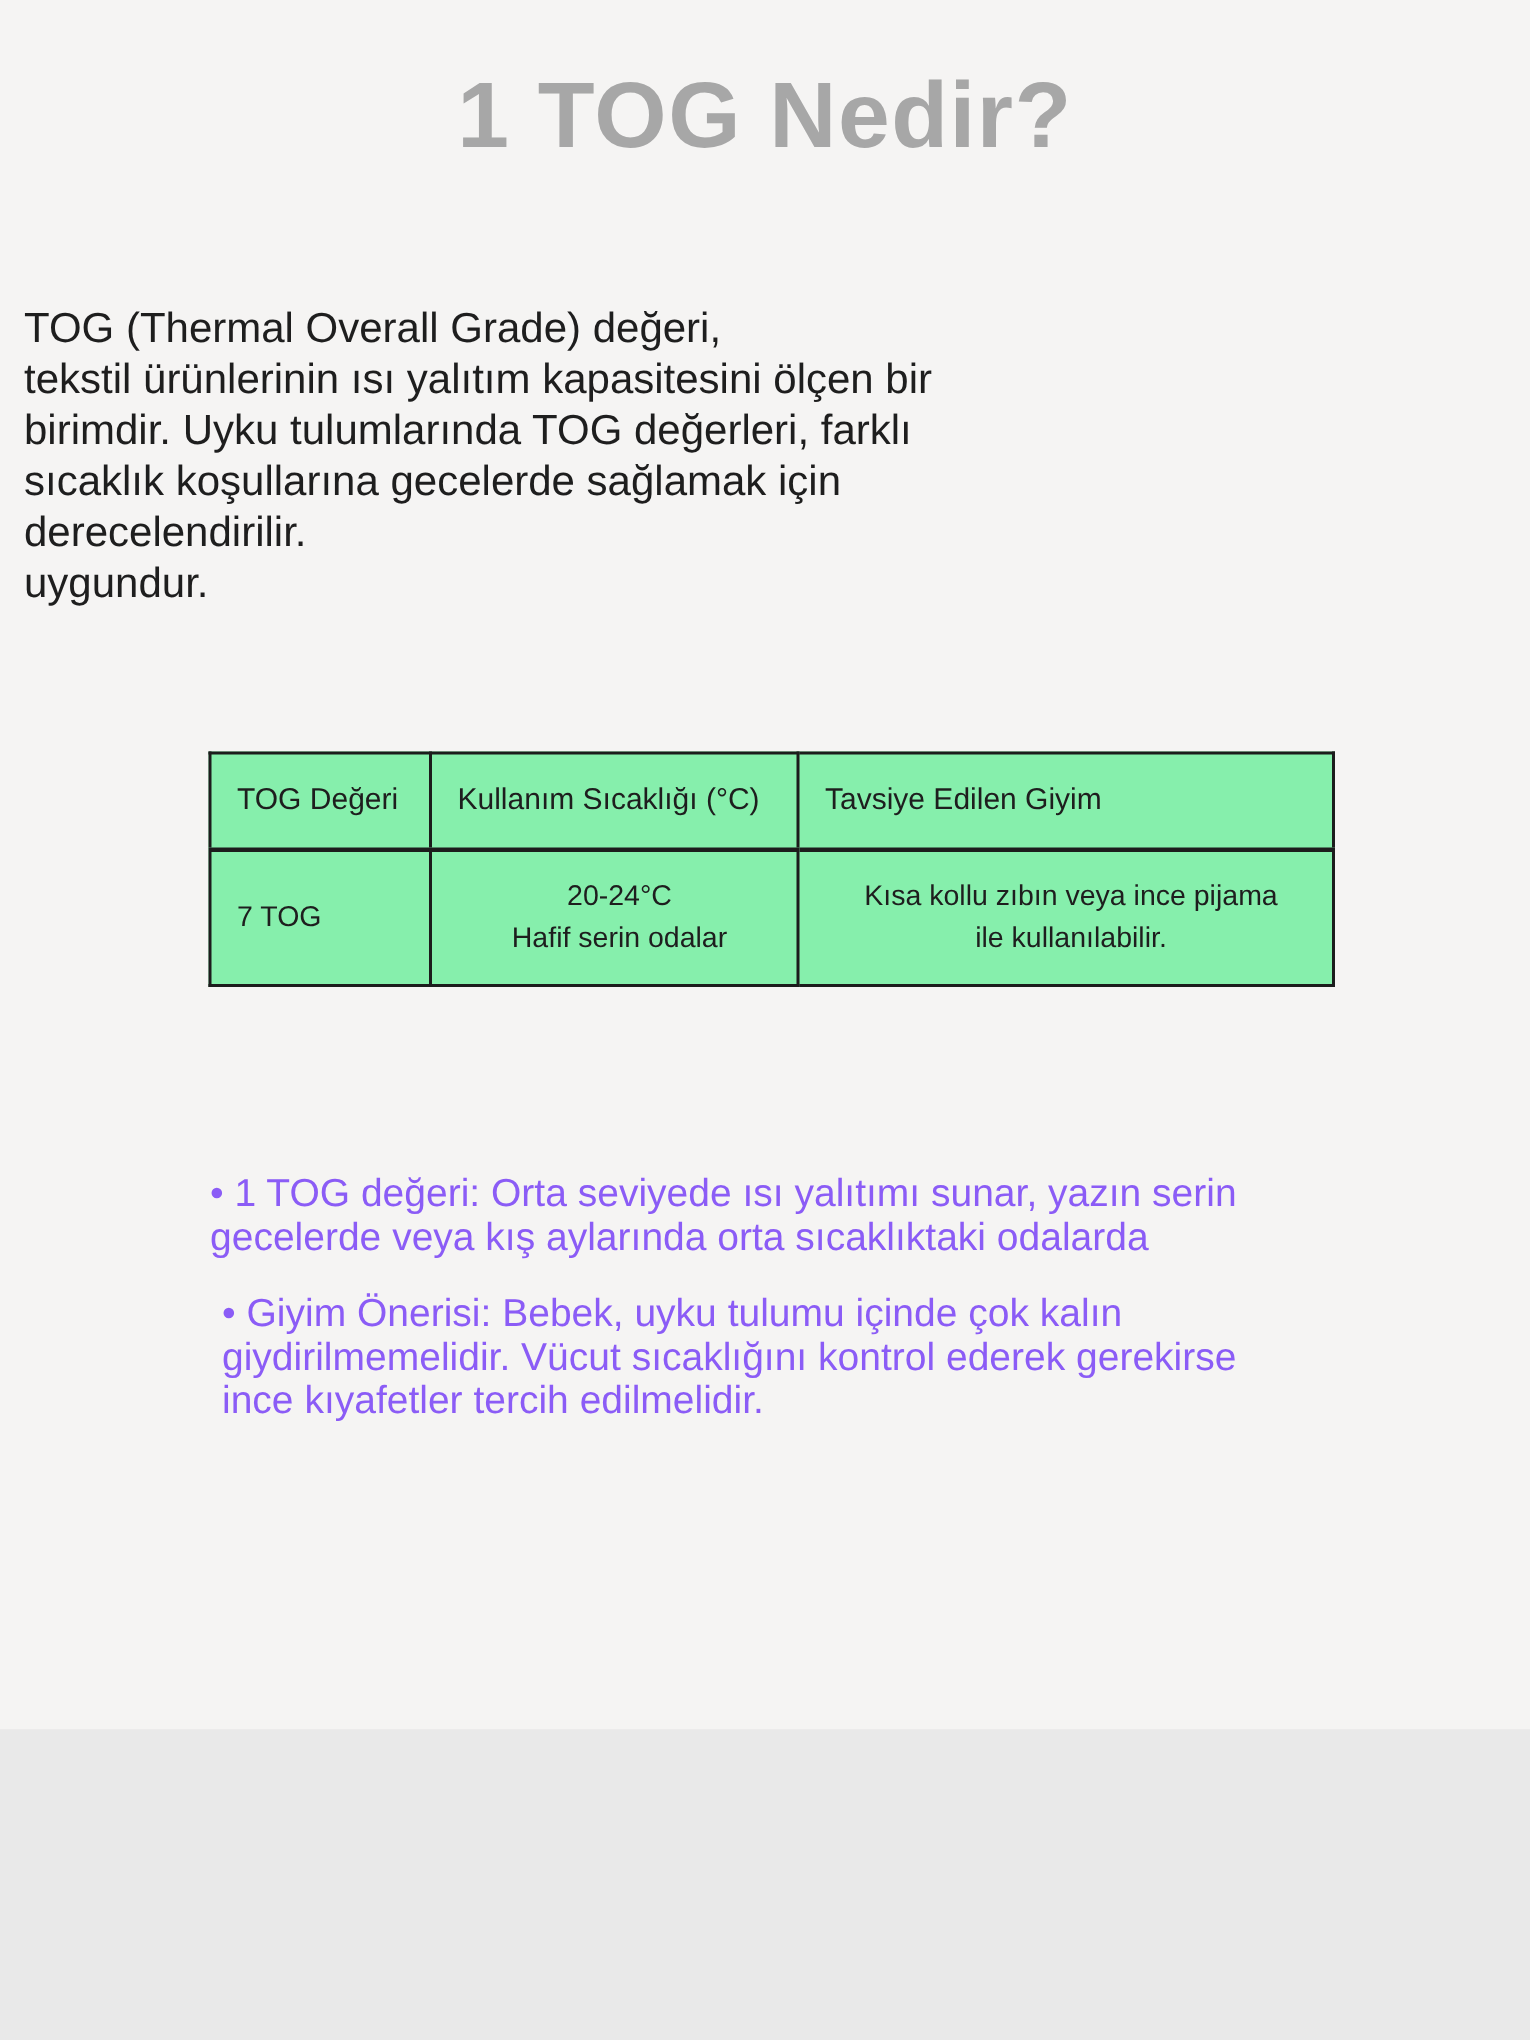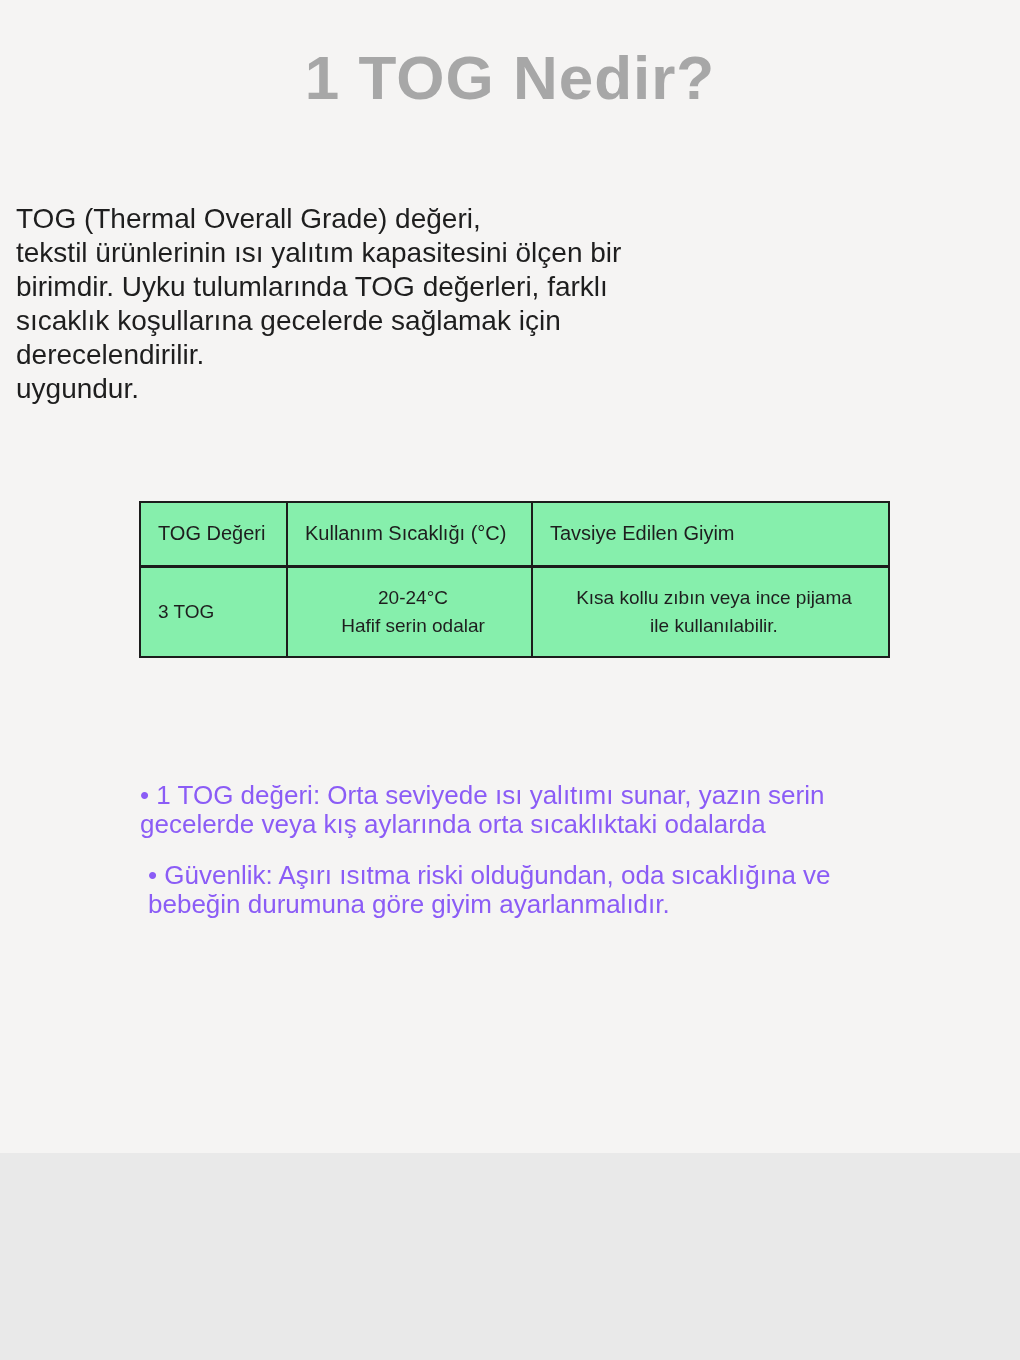--- a/index.html
+++ b/index.html
@@ -146,42 +146,43 @@
       </colgroup>
       <thead>
         <tr>
           <th>TOG Değeri</th>
           <th>Kullanım Sıcaklığı (°C)</th>
           <th>Tavsiye Edilen Giyim</th>
         </tr>
       </thead>
       <tbody>
         <tr>
-          <td>3 TOG</td>
+          <td>7 TOG</td>
           <td>
             <div class="cell-line">20-24°C</div>
             <div class="cell-line">Hafif serin odalar</div>
           </td>
           <td>
             <div class="cell-line">Kısa kollu zıbın veya ince pijama</div>
             <div class="cell-line">ile kullanılabilir.</div>
           </td>
         </tr>
       </tbody>
     </table>
   </div>
 
   <div class="bullets">
     <div class="bullet">
       <div class="line">• 1 TOG değeri: Orta seviyede ısı yalıtımı sunar, yazın serin</div>
       <div class="line">gecelerde veya kış aylarında orta sıcaklıktaki odalarda</div>
     </div>
     <div class="bullet indented">
-      <div class="line">• Güvenlik: Aşırı ısıtma riski olduğundan, oda sıcaklığına ve</div>
-      <div class="line">bebeğin durumuna göre giyim ayarlanmalıdır.</div>
+      <div class="line">• Giyim Önerisi: Bebek, uyku tulumu içinde çok kalın</div>
+      <div class="line">giydirilmemelidir. Vücut sıcaklığını kontrol ederek gerekirse</div>
+      <div class="line">ince kıyafetler tercih edilmelidir.</div>
     </div>
   </div>
 
   <div class="logo">
     <span>mess</span>
       <span class="logo-i-wrap"><span>i</span><svg class="logo-star" viewBox="0 0 100 100" xmlns="http://www.w3.org/2000/svg">
         <path d="M50,8 L61.2,38.6 L93.7,39.8 L68.1,59.9 L77,91.2 L50,73 L23,91.2 L31.9,59.9 L6.3,39.8 L38.8,38.6 Z" fill="#f8e73e" stroke="#f8e73e" stroke-width="10" stroke-linejoin="round"></path>
         <path d="M32,52 q5,6 10,0" fill="none" stroke="#8a7a45" stroke-width="3.2" stroke-linecap="round"></path>
         <path d="M57,52 q5,6 10,0" fill="none" stroke="#8a7a45" stroke-width="3.2" stroke-linecap="round"></path>
         <path d="M42,63 q8,7 16,0" fill="none" stroke="#8a7a45" stroke-width="3.2" stroke-linecap="round"></path>

